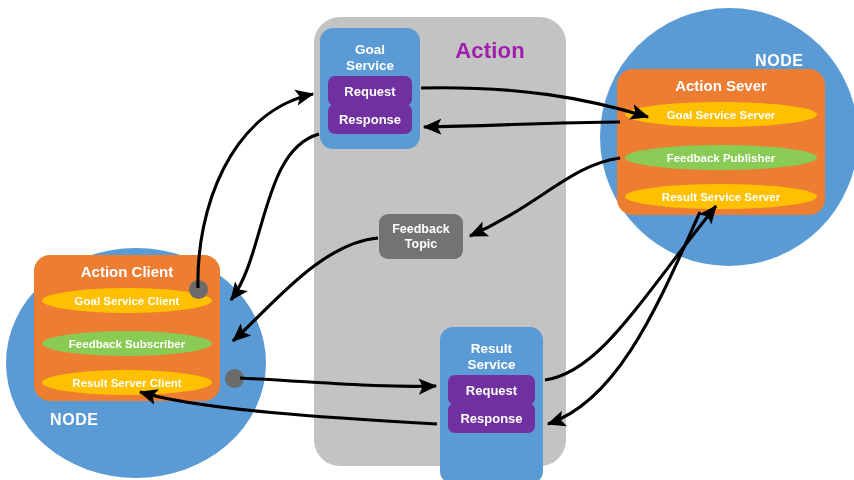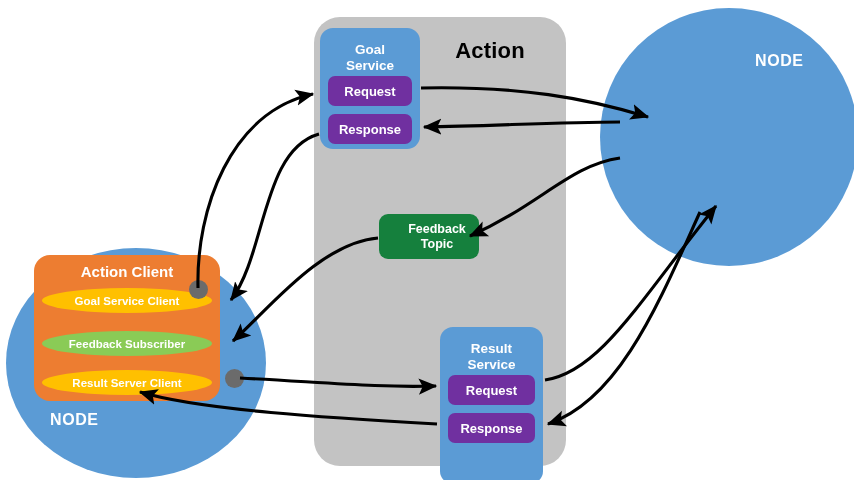--- a/index.html
+++ b/index.html
@@ -36,21 +36,21 @@
     z-index: 12;
   }
   .action-title {
     position: absolute;
     left: 430px;
     top: 38px;
     width: 120px;
     text-align: center;
     font-size: 22px;
     font-weight: bold;
-    color: #000000;
+    color: #a21caf;
     z-index: 22;
     letter-spacing: 0.2px;
   }
 
   
   .node-circle {
     position: absolute;
     border-radius: 50%;
     background: #5b9bd5;
     z-index: 14;
@@ -140,42 +140,41 @@
     background: #7030A0;
     border-radius: 7px;
     display: flex;
     align-items: center;
     justify-content: center;
     color: #ffffff;
     font-size: 13px;
     font-weight: bold;
   }
   .req-res.request  { top: 48px; }
-  .req-res.response { top: 86px; }
+  .req-res.response { top: 76px; }
 
   
   #feedback-topic-box {
     position: absolute;
     left: 379px;
     top: 214px;
     width: 84px;
     height: 45px;
-    background: #15803d;
+    background: #737373;
     border-radius: 9px;
     z-index: 24;
     display: flex;
     flex-direction: column;
     align-items: center;
     justify-content: center;
     color: #ffffff;
     font-size: 12.5px;
     font-weight: bold;
     line-height: 15px;
     text-align: center;
-    padding-left: 16px;
   }
 
   
   .conn-dot {
     position: absolute;
     width: 19px;
     height: 19px;
     border-radius: 50%;
     background: #6b6b6b;
     z-index: 34;
@@ -187,20 +186,26 @@
 <body>
 
 <div id="stage">
 
   <div class="action-container"></div>
   <div class="action-title">Action</div>
 
   <div id="node-right-circle" class="node-circle"></div>
   <div id="node-right-label" class="node-label">NODE</div>
 
+  <div id="action-server-box" class="role-box">
+    <div class="role-title">Action Sever</div>
+    <div class="pill yellow p1">Goal Service Server</div>
+    <div class="pill green p2">Feedback Publisher</div>
+    <div class="pill yellow p3">Result Service Server</div>
+  </div>
 
   <div id="node-left-circle" class="node-circle"></div>
   <div id="node-left-label" class="node-label">NODE</div>
 
   <div id="action-client-box" class="role-box">
     <div class="role-title">Action Client</div>
     <div class="pill yellow p1">Goal Service Client</div>
     <div class="pill green p2">Feedback Subscriber</div>
     <div class="pill yellow p3">Result Server Client</div>
   </div>

